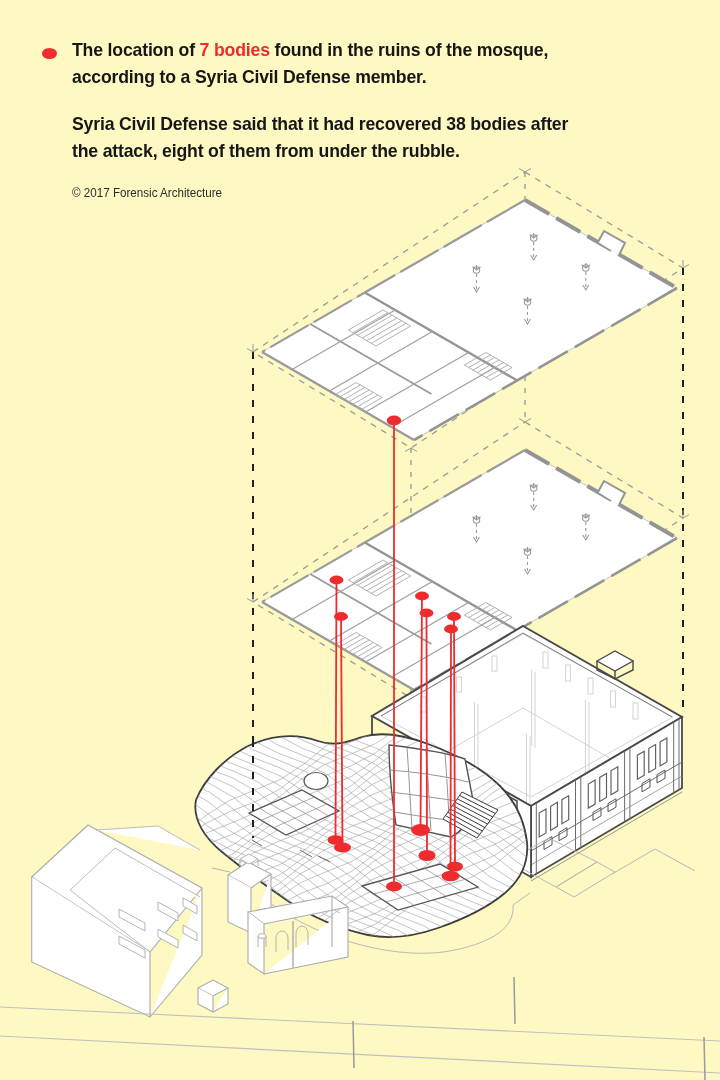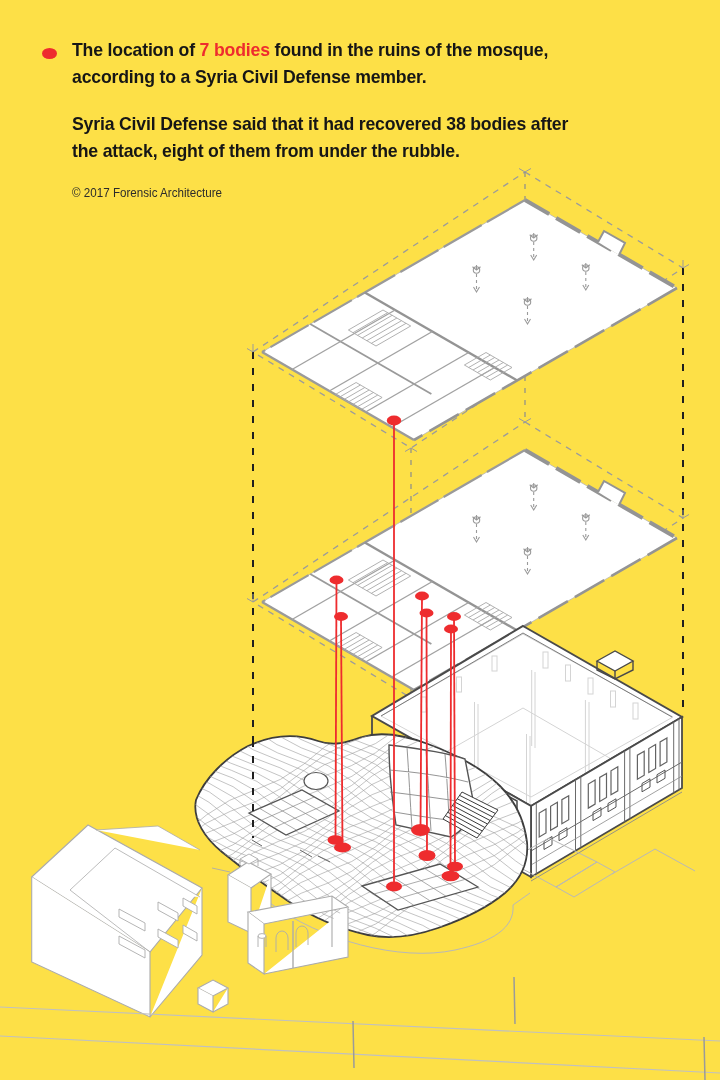--- a/index.html
+++ b/index.html
@@ -1,17 +1,17 @@
 <!DOCTYPE html>
 <html><head>
 <meta charset="utf-8">
 <style>
   html,body{margin:0;padding:0;background:#fff;}
   body{width:720px;height:1080px;overflow:hidden;font-family:"Liberation Sans",sans-serif;}
-  .stage{position:relative;width:720px;height:1080px;background:#fde047;}
+  .stage{position:relative;width:720px;height:1080px;background:#fef9c3;}
   .legend-dot{position:absolute;left:42px;top:48px;width:15px;height:11px;border-radius:50%;background:#ee2c2e;}
   .annotation{position:absolute;left:72px;top:36px;width:620px;color:#161616;
     font-weight:bold;font-size:19px;line-height:27px;letter-spacing:-0.2px;
     transform:scaleX(0.93);transform-origin:left top;}
   .annotation .line{display:block;}
   .para{margin:0;}
   .para2{margin-top:20px;}
   .hl{color:#ee2c2e;}
   .credit{margin-top:16px;font-weight:normal;font-size:12.5px;letter-spacing:0;color:#2b2b2b;}
   svg.diagram{position:absolute;left:0;top:0;}

